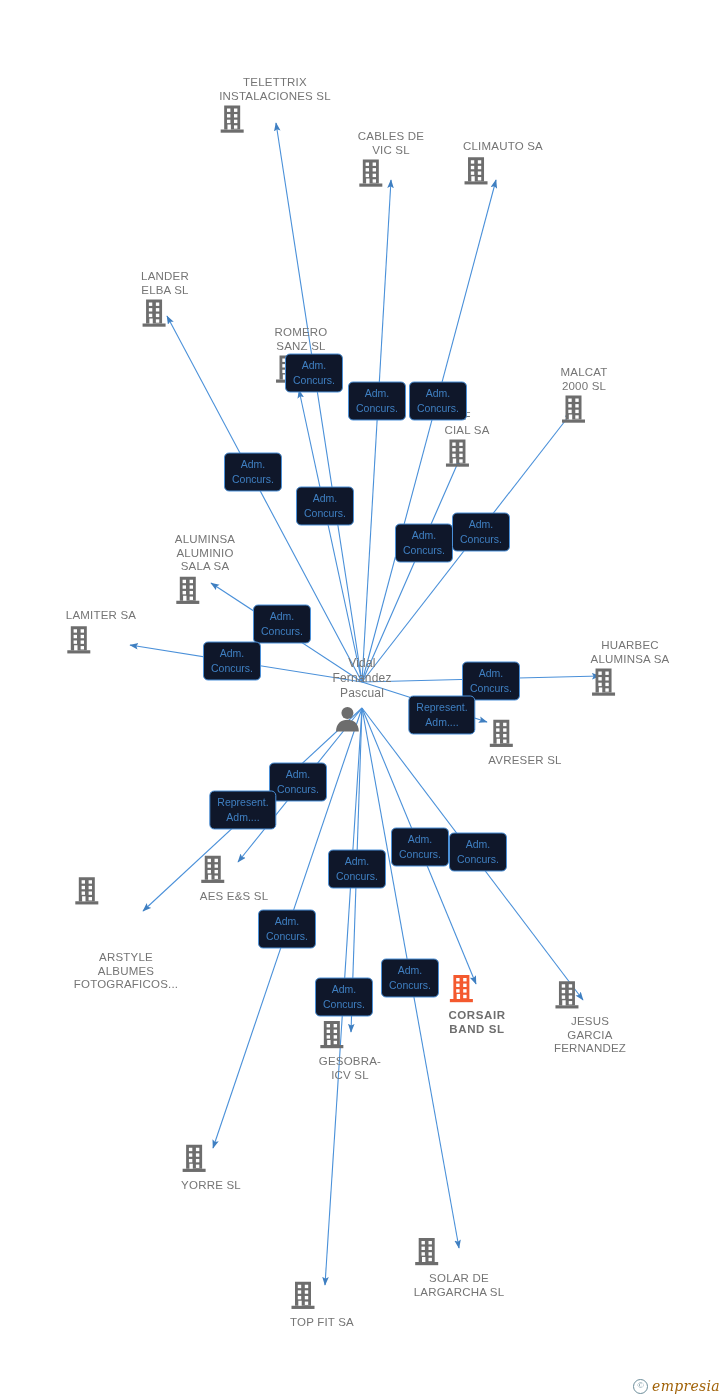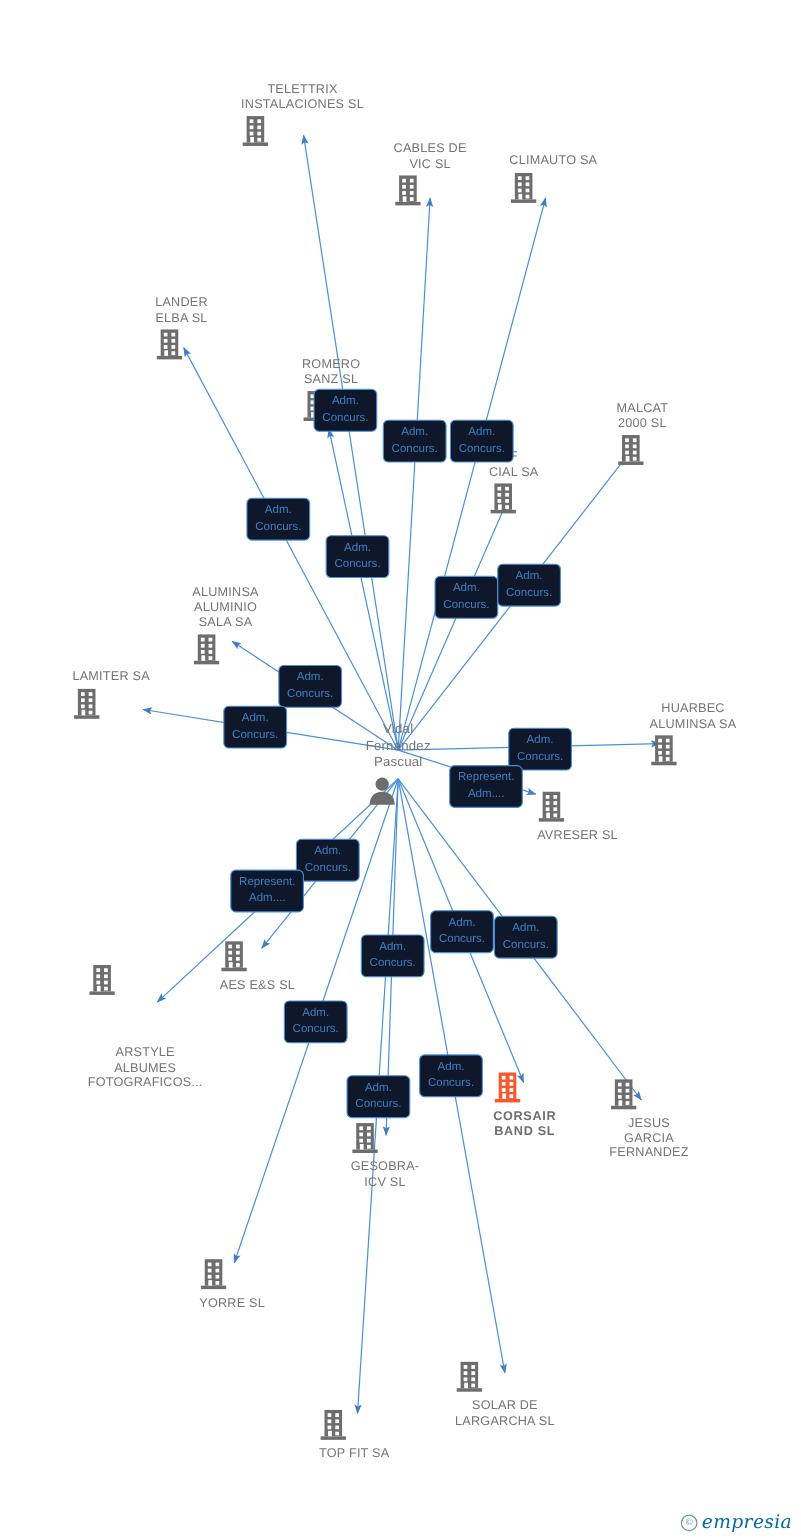--- a/index.html
+++ b/index.html
@@ -74,24 +74,24 @@
     width: 13px; height: 13px;
     border: 1.3px solid #6d8e9b;
     border-radius: 50%;
     color: #6d8e9b;
     font-size: 9px;
     line-height: 11px;
     text-align: center;
     font-family: "Liberation Serif", serif;
   }
   .wm-text {
-    color: #0369a1;
+    color: #a16207;
     font-family: "DejaVu Serif", serif;
     font-style: italic;
-    font-size: 17px;
+    font-size: 14px;
     letter-spacing: 0.3px;
   }
 </style>
 </head>
 <body>
 
 <div id="canvas">
 
   <svg id="edges" viewBox="0 0 728 1400">
     <defs>
@@ -329,21 +329,21 @@
             <rect x="7.8" y="4" width="3.4" height="3.4" fill="#ffffff"></rect>
             <rect x="14.8" y="4" width="3.4" height="3.4" fill="#ffffff"></rect>
             <rect x="7.8" y="9.6" width="3.4" height="3.4" fill="#ffffff"></rect>
             <rect x="14.8" y="9.6" width="3.4" height="3.4" fill="#ffffff"></rect>
             <rect x="7.8" y="15.2" width="3.4" height="3.4" fill="#ffffff"></rect>
             <rect x="14.8" y="15.2" width="3.4" height="3.4" fill="#ffffff"></rect>
             <rect x="8.3" y="20" width="3.4" height="5" fill="#ffffff"></rect>
             <rect x="14.8" y="20.8" width="3.4" height="3.4" fill="#ffffff"></rect>
           </svg></div>
       </div>
-      <div class="node" style="left: 132px; top: 934px; gap: 40px;">
+      <div class="node" style="left: 126px; top: 934px; gap: 40px;">
         <div class="node-label below">
           <div>ARSTYLE</div>
           <div>ALBUMES</div>
           <div>FOTOGRAFICOS...</div>
         </div>
         <div class="node-icon"><svg width="26" height="30" viewBox="0 0 26 30" aria-hidden="true">
             <rect x="5" y="1" width="16" height="24" fill="#6d6d6d"></rect>
             <rect x="1.5" y="25" width="23" height="3.2" fill="#6d6d6d"></rect>
             <rect x="7.8" y="4" width="3.4" height="3.4" fill="#ffffff"></rect>
             <rect x="14.8" y="4" width="3.4" height="3.4" fill="#ffffff"></rect>

